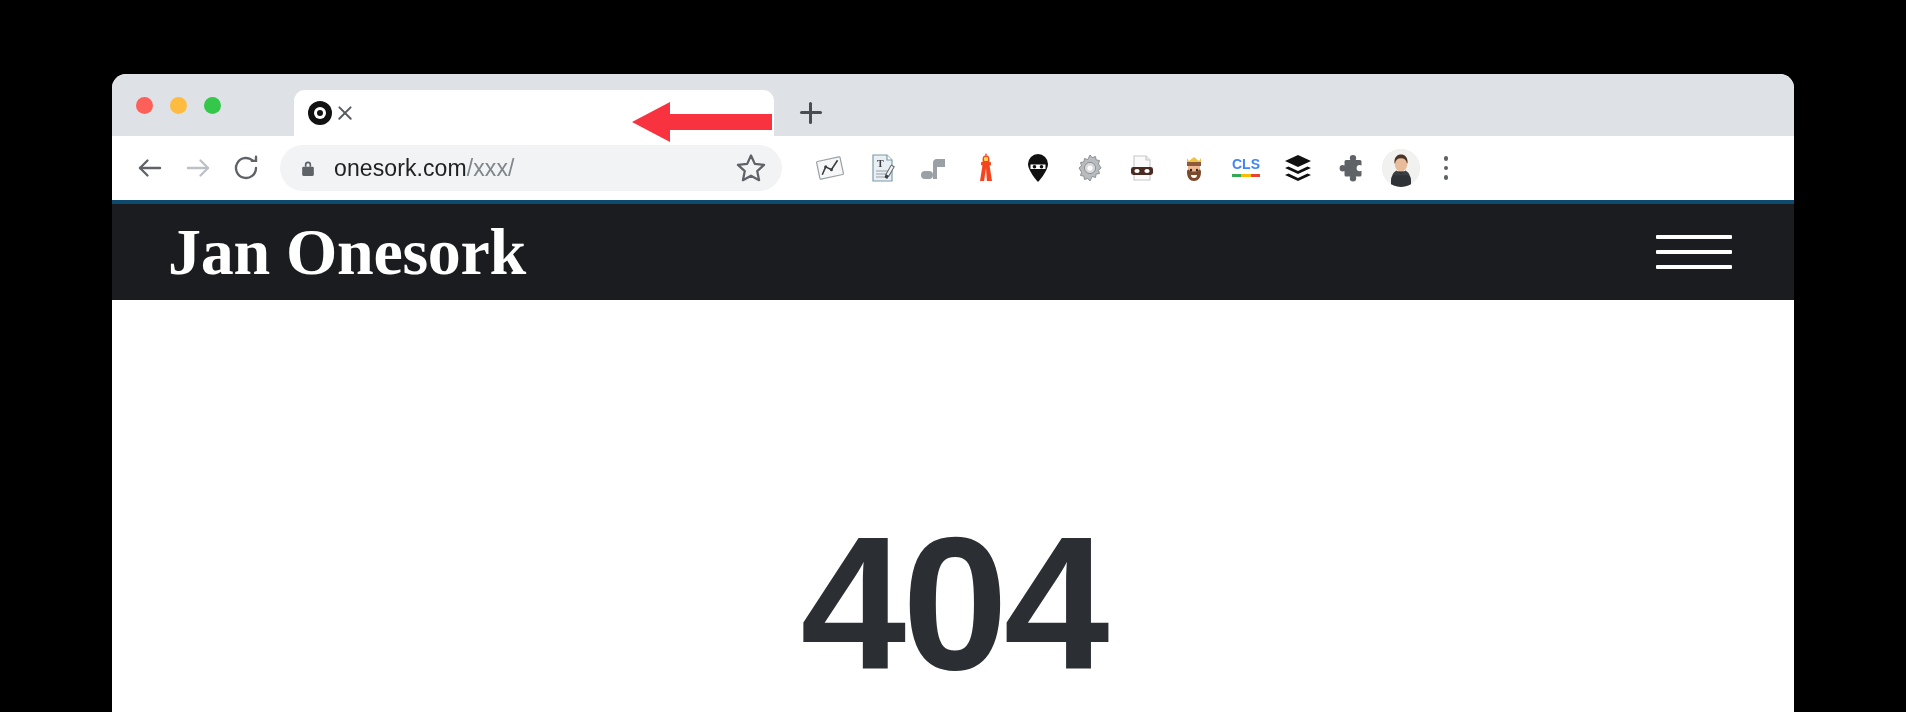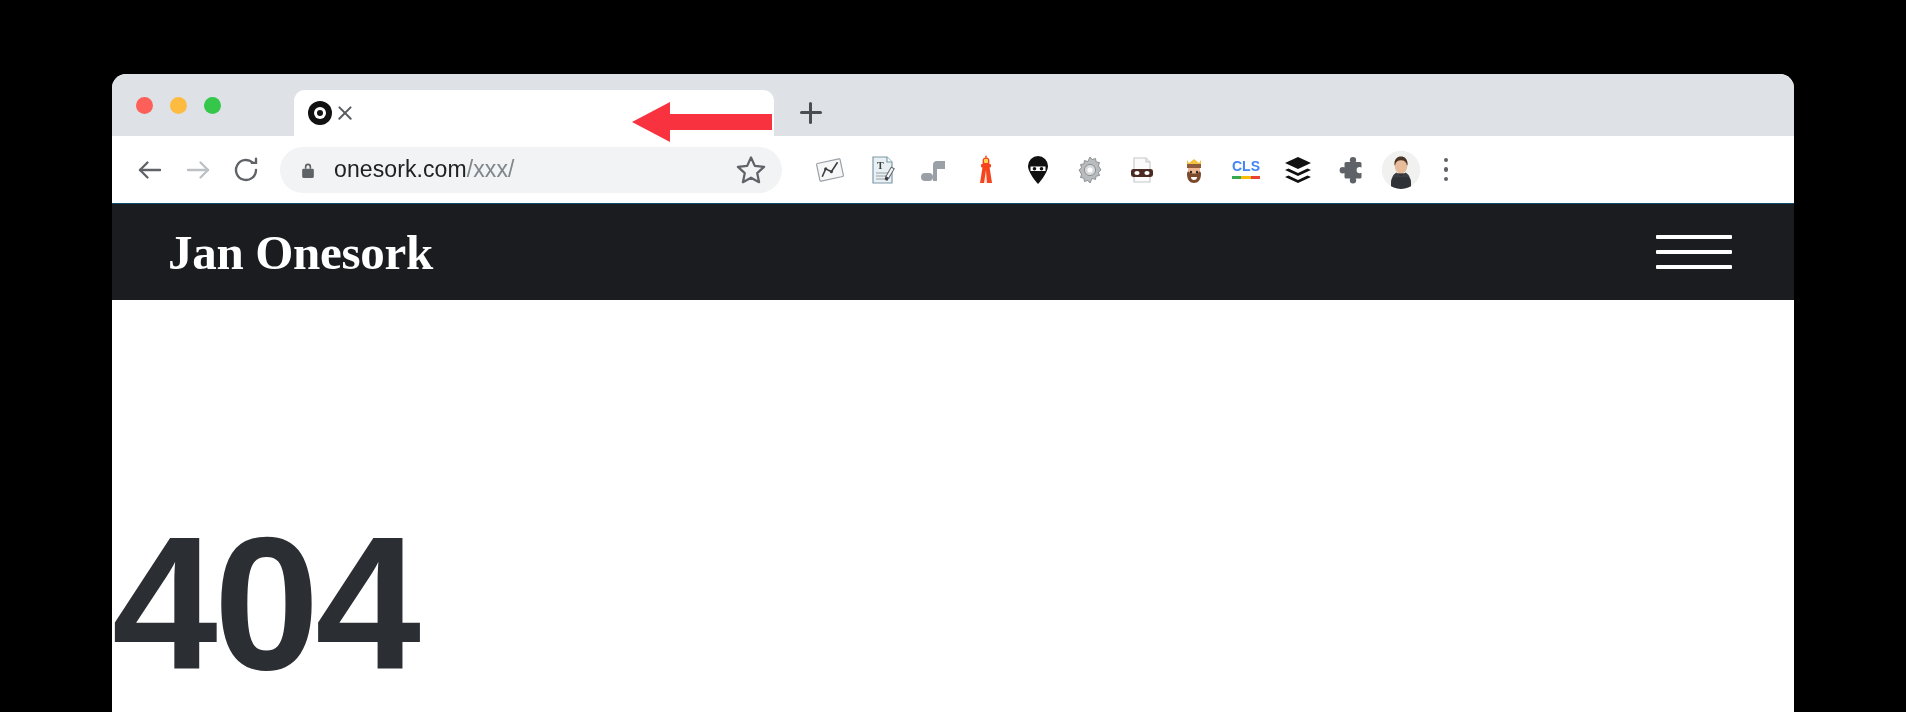--- a/index.html
+++ b/index.html
@@ -55,21 +55,21 @@
   #newtab::before, #newtab::after {
     content:""; position:absolute; background:#4a4d51; border-radius:2px;
   }
   #newtab::before { left:6px; top:15px; width:22px; height:3px; }
   #newtab::after  { left:15px; top:6px; width:3px; height:22px; }
 
   
   #toolbar {
     position:relative; height:68px; background:#fff;
     display:flex; align-items:center; padding:0 14px;
-    border-bottom:1px solid #0c4a6e;
+    border-bottom:4px solid #0c4a6e;
   }
   .navbtn { width:48px; height:48px; display:flex; align-items:center; justify-content:center; flex:0 0 auto; }
   .navbtn svg { display:block; }
 
   #omnibox {
     margin-left:10px; height:46px; flex:0 0 auto; width:502px;
     background:#f1f3f4; border-radius:23px;
     display:flex; align-items:center; padding:0 14px 0 18px;
   }
   #lock-icon { flex:0 0 auto; width:20px; height:20px; margin-right:16px; }
@@ -89,29 +89,29 @@
     align-items:center; justify-content:center; gap:5px; flex:0 0 auto; margin-left:6px; }
   #menu-dots span { width:4.5px; height:4.5px; border-radius:50%; background:#5f6368; display:block; }
 
   
   #site-header {
     height:96px; background:#1a1c20; display:flex; align-items:center;
     justify-content:space-between; padding:0 62px 0 56px;
   }
   #logo {
     font-family:"Liberation Serif", serif; font-weight:bold;
-    font-size:49px; color:#fff; letter-spacing:-0.3px;
+    font-size:66px; color:#fff; letter-spacing:-0.3px;
   }
   #hamburger { width:76px; height:42px; display:flex; flex-direction:column; justify-content:center; gap:11px; }
   #hamburger span { display:block; height:4px; background:#fff; border-radius:1px; }
 
   
   #site-body { background:#fff; height:412px; position:relative; overflow:hidden; }
   #error-code {
-    position:absolute; left:0; right:0; top:208px; 
+    position:absolute; left:0; right:0; top:208px; text-align:center;
     font-family:"Liberation Sans", sans-serif; font-weight:bold;
     font-size:190px; line-height:1; color:#2b2f34; letter-spacing:-4px;
   }
 
   
   #arrow {
     position:absolute; left:632px; top:100px; width:140px; height:44px; pointer-events:none;
   }
 </style>
 </head>

